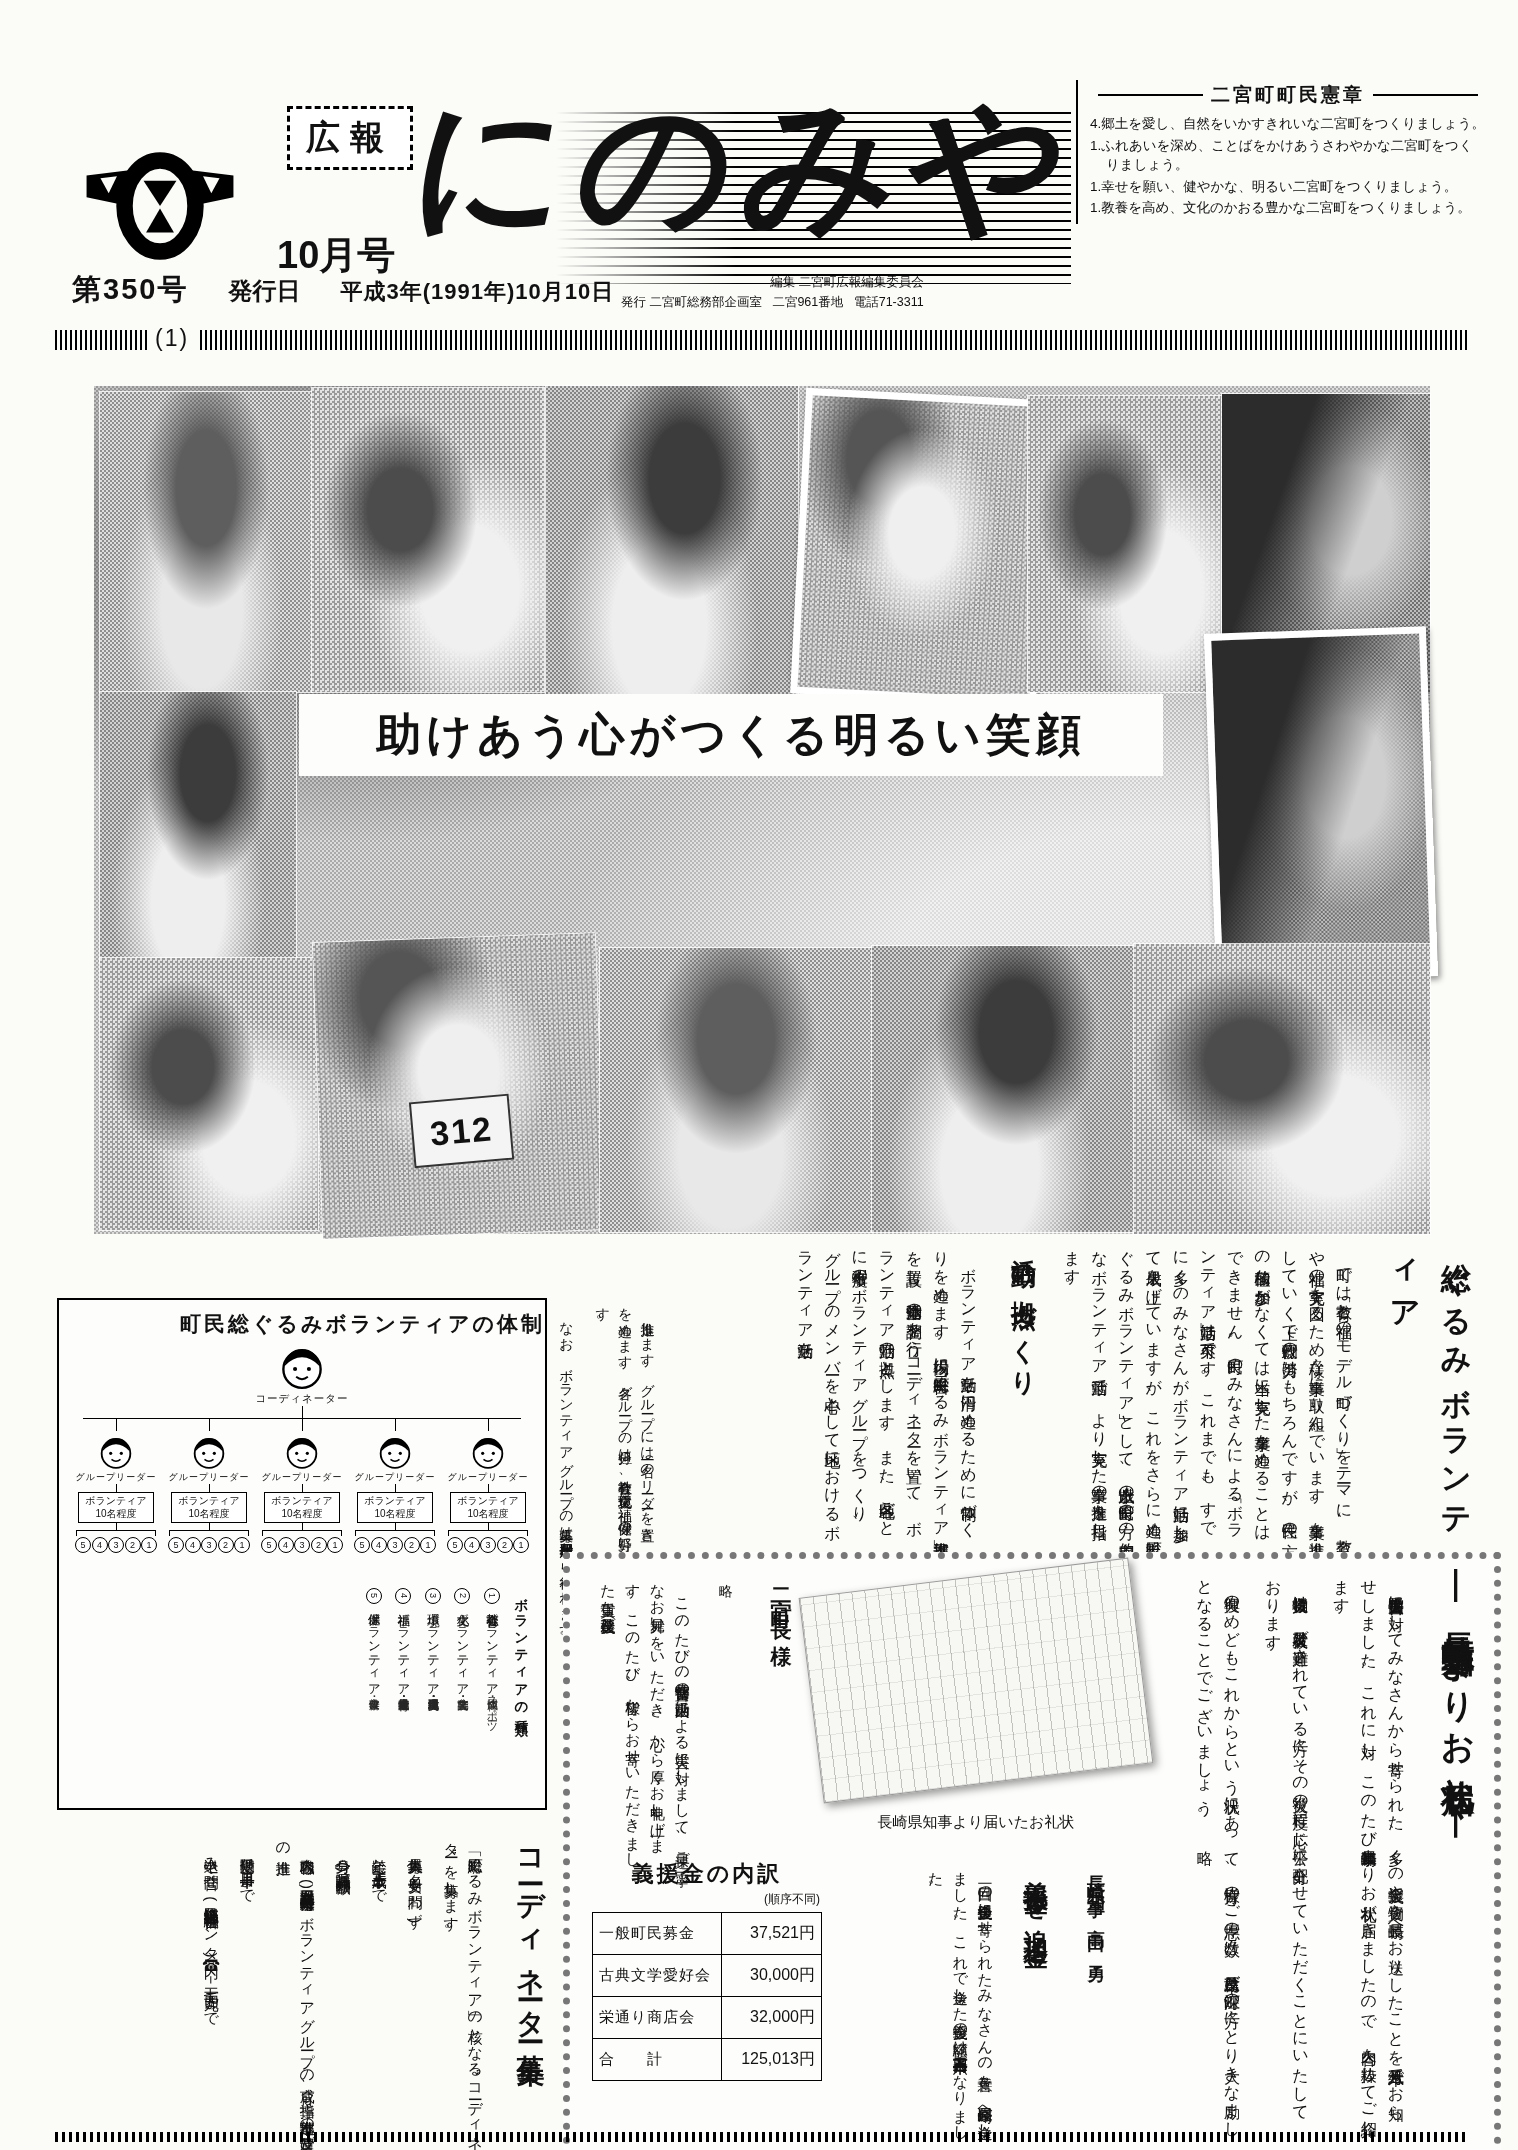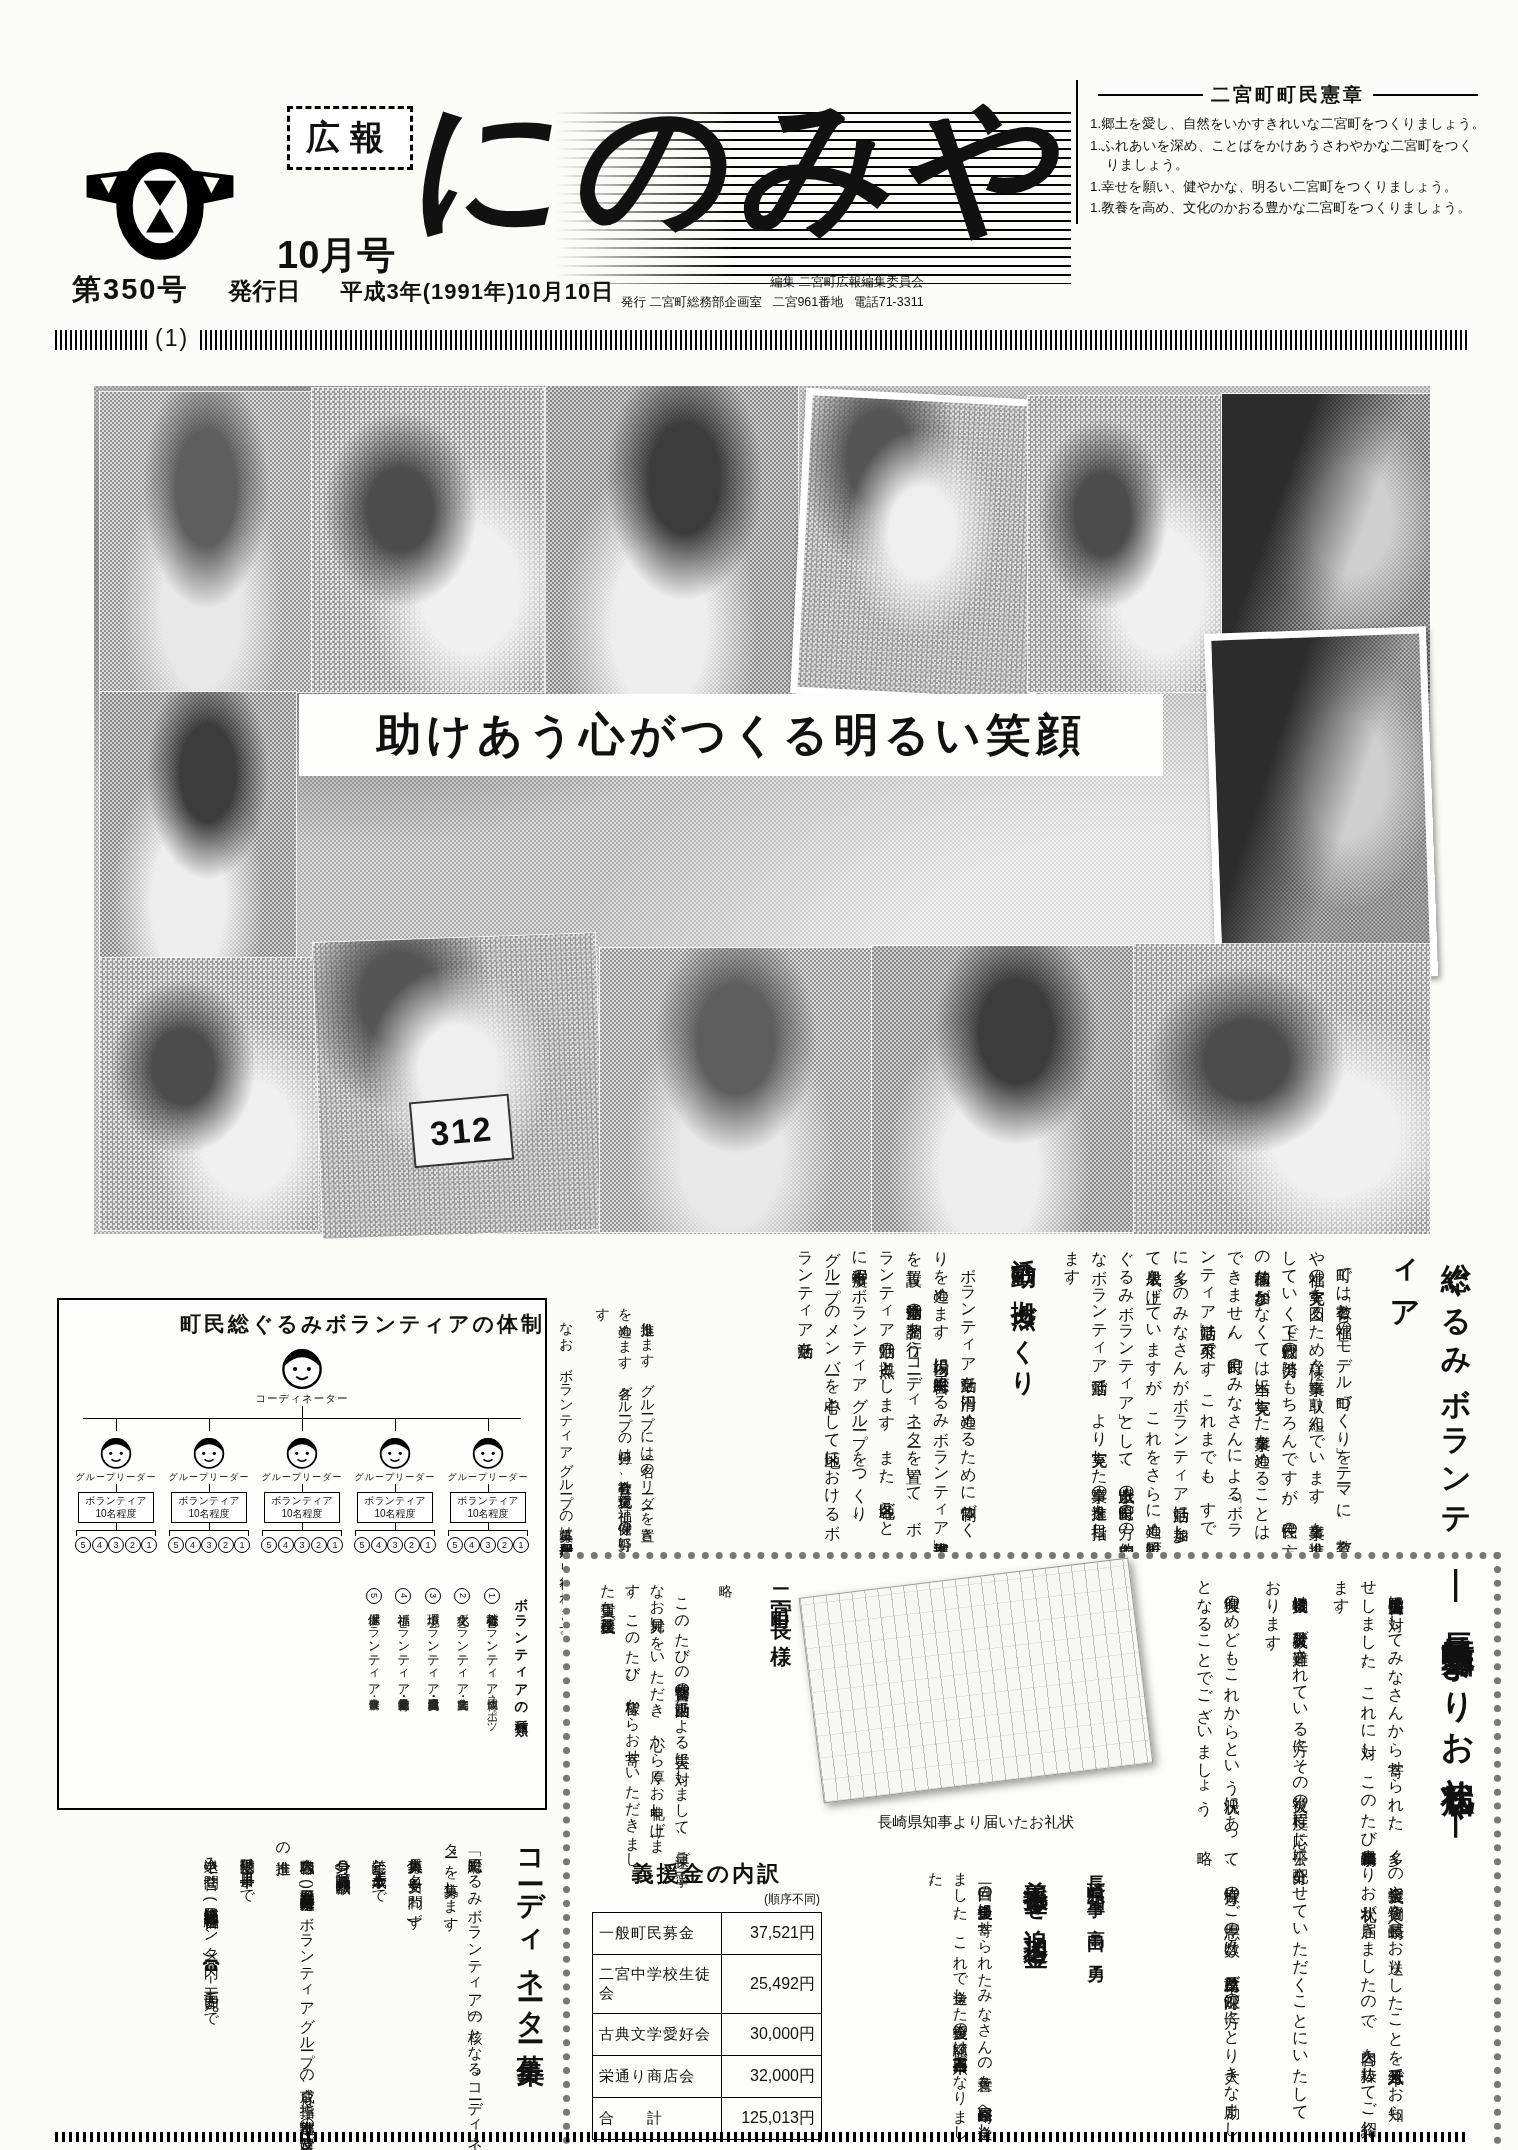--- a/index.html
+++ b/index.html
@@ -160,21 +160,21 @@
   </svg>
 
   <div class="koho">広報</div>
   <div class="month">10月号</div>
   <div class="speedlines"></div>
   <div class="mtitle">にのみや</div>
 
   <div class="charter">
     <div class="charter-title">二宮町町民憲章</div>
     <ul>
-      <li>1.郷土を愛し、自然をいかすきれいな二宮町をつくりましょう。</li>
+      <li>4.郷土を愛し、自然をいかすきれいな二宮町をつくりましょう。</li>
       <li>1.ふれあいを深め、ことばをかけあうさわやかな二宮町をつくりましょう。</li>
       <li>1.幸せを願い、健やかな、明るい二宮町をつくりましょう。</li>
       <li>1.教養を高め、文化のかおる豊かな二宮町をつくりましょう。</li>
     </ul>
   </div>
 
   <div class="issueline">
     <span class="issno">第350号</span>
     <span class="isslabel">発行日</span>
     <span class="issdate">平成3年(1991年)10月10日</span>
@@ -381,24 +381,20 @@
     </div>
 
     <div class="donation">
       <div class="don-title">義援金の内訳</div>
       <div class="don-note">(順序不同)</div>
       <table>
         <tbody>
           <tr>
               <td>一般町民募金</td>
               <td>37,521円</td>
-            </tr>
-          <tr>
-              <td>二宮中学校生徒会</td>
-              <td>25,492円</td>
             </tr>
           <tr>
               <td>古典文学愛好会</td>
               <td>30,000円</td>
             </tr>
           <tr>
               <td>栄通り商店会</td>
               <td>32,000円</td>
             </tr>
           <tr>

